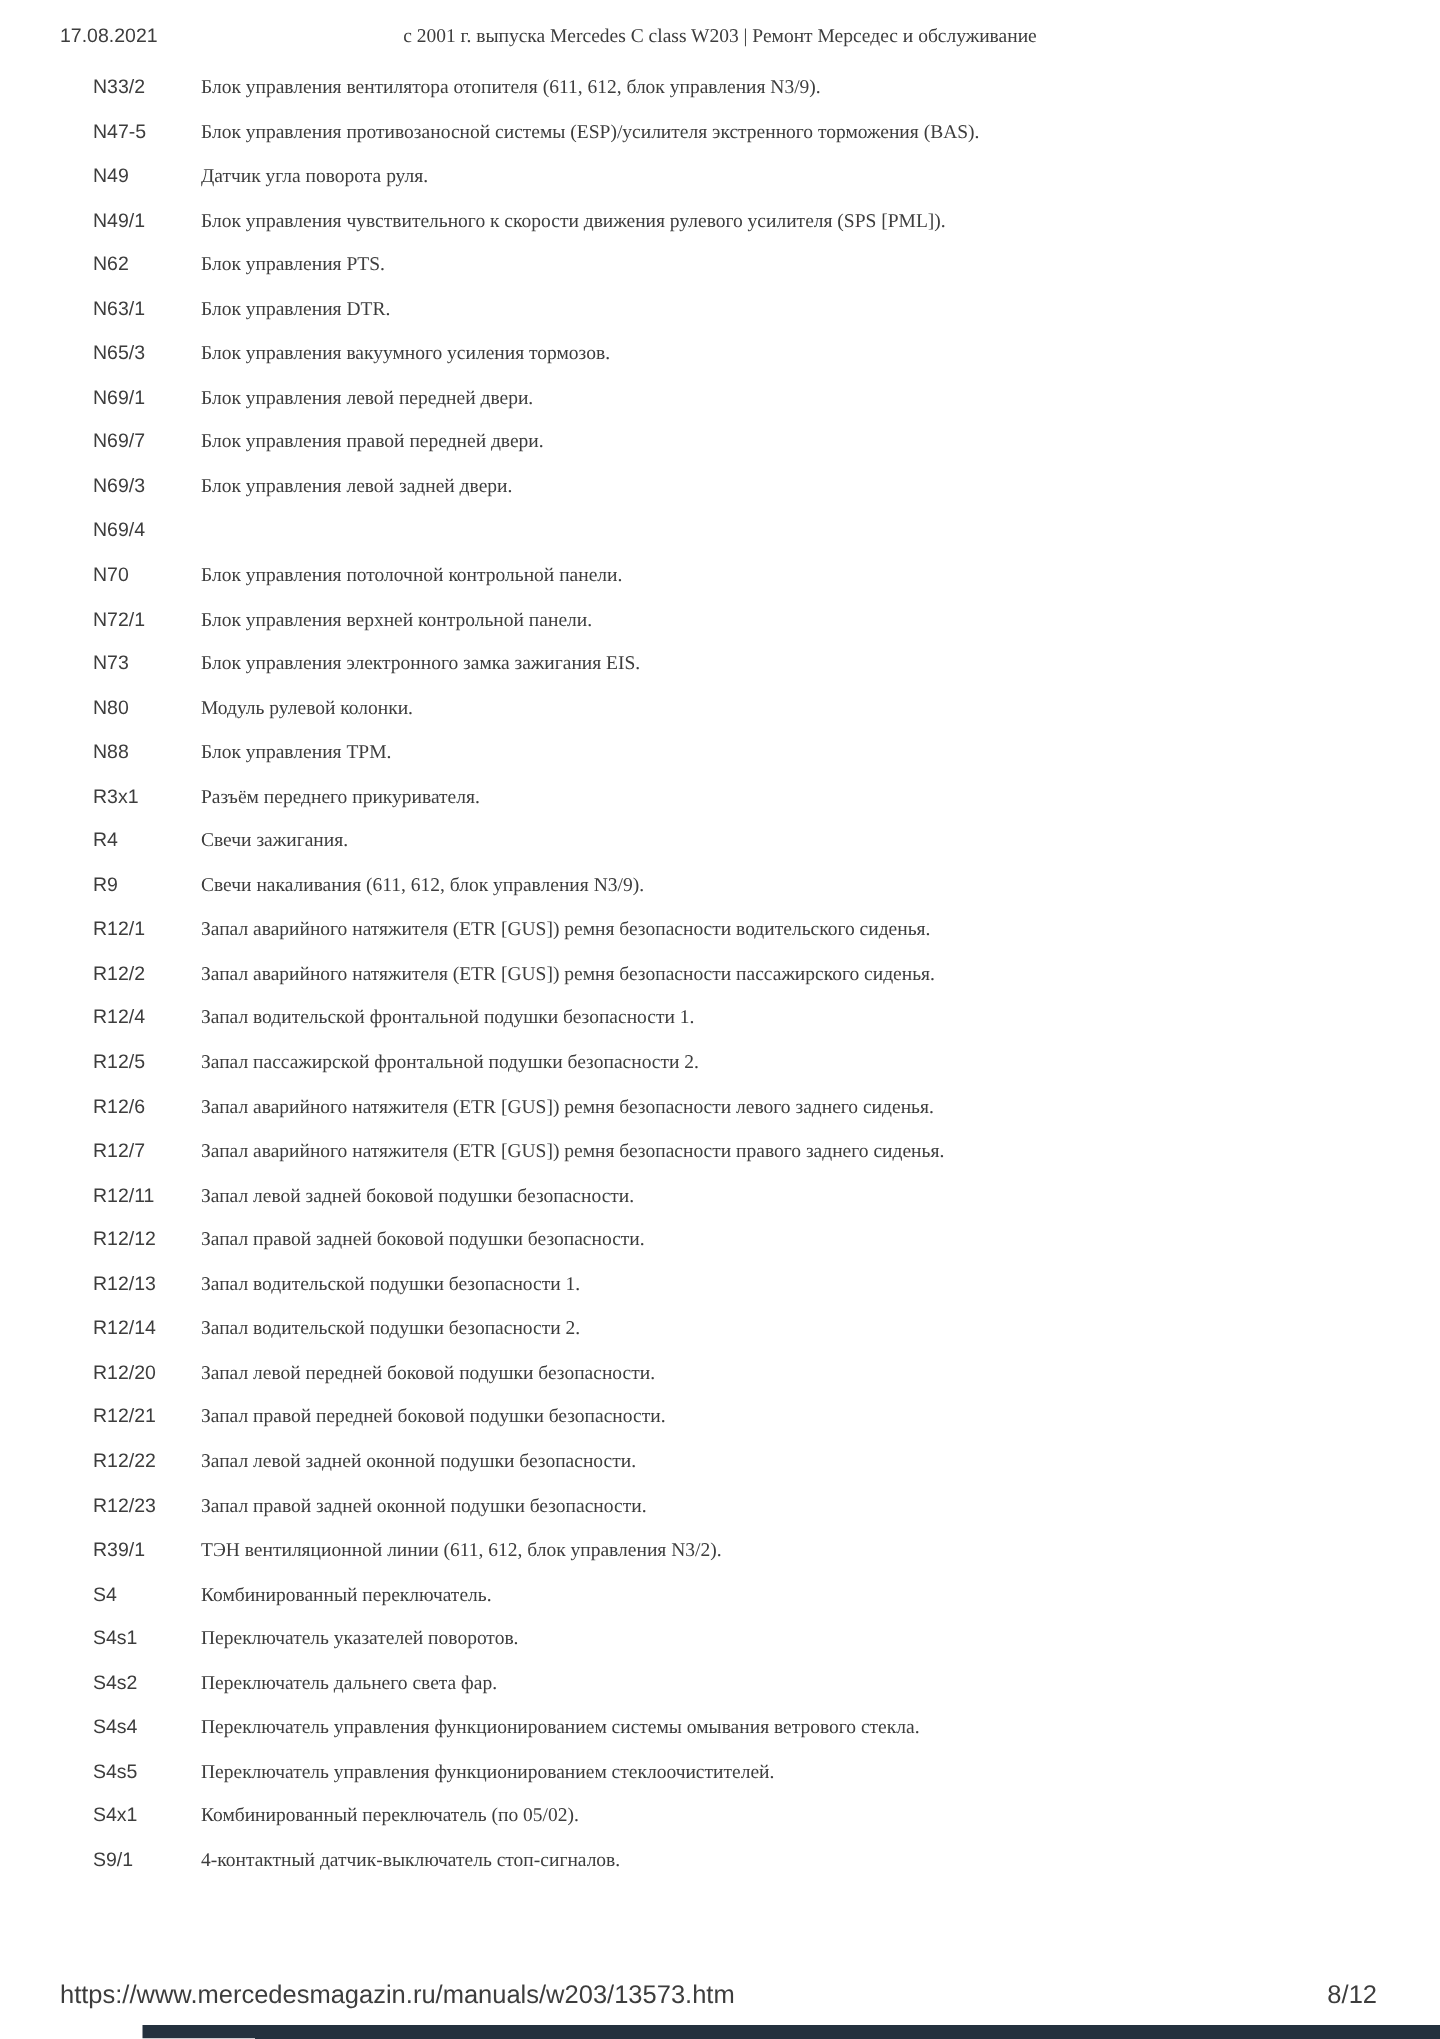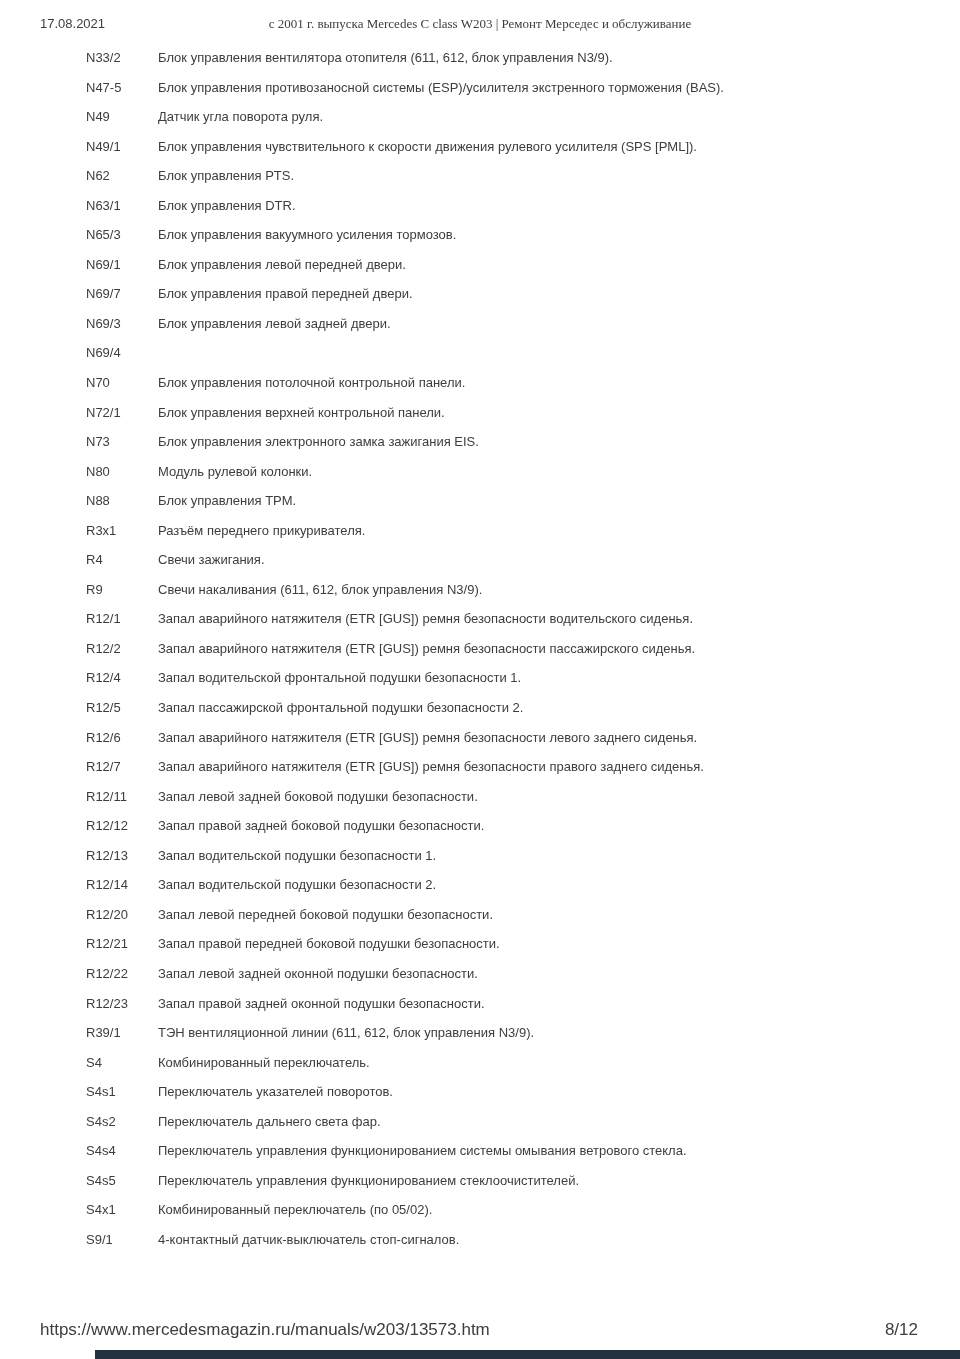--- a/index.html
+++ b/index.html
@@ -43,26 +43,27 @@
   }
   .row {
     display: flex;
     align-items: flex-start;
     height: 29.55px;
     font-size: 13px;
     line-height: 16px;
   }
   .code {
     flex: 0 0 72px;
-    margin-left: 86px;
+    margin-left: 62px;
     white-space: nowrap;
   }
   .desc {
     flex: 1;
     padding-right: 32px;
+    font-family: Liberation Serif, serif;
   }
   .print-footer {
     position: absolute;
     top: 1320px;
     left: 0;
     width: 100%;
     height: 18px;
     font-size: 17px;
   }
   .footer-url {
@@ -255,21 +256,21 @@
     <div class="desc">Запал левой задней оконной подушки безопасности.</div>
   </div>
 
   <div class="row">
     <div class="code">R12/23</div>
     <div class="desc">Запал правой задней оконной подушки безопасности.</div>
   </div>
 
   <div class="row">
     <div class="code">R39/1</div>
-    <div class="desc">ТЭН вентиляционной линии (611, 612, блок управления N3/9).</div>
+    <div class="desc">ТЭН вентиляционной линии (611, 612, блок управления N3/2).</div>
   </div>
 
   <div class="row">
     <div class="code">S4</div>
     <div class="desc">Комбинированный переключатель.</div>
   </div>
 
   <div class="row">
     <div class="code">S4s1</div>
     <div class="desc">Переключатель указателей поворотов.</div>

